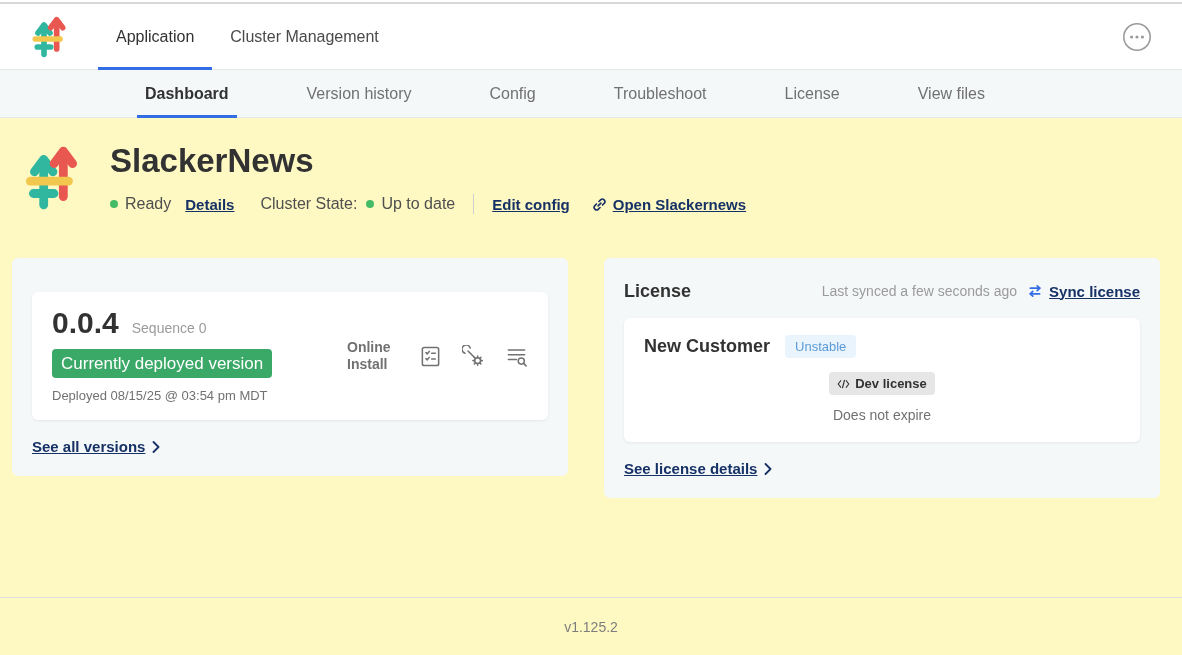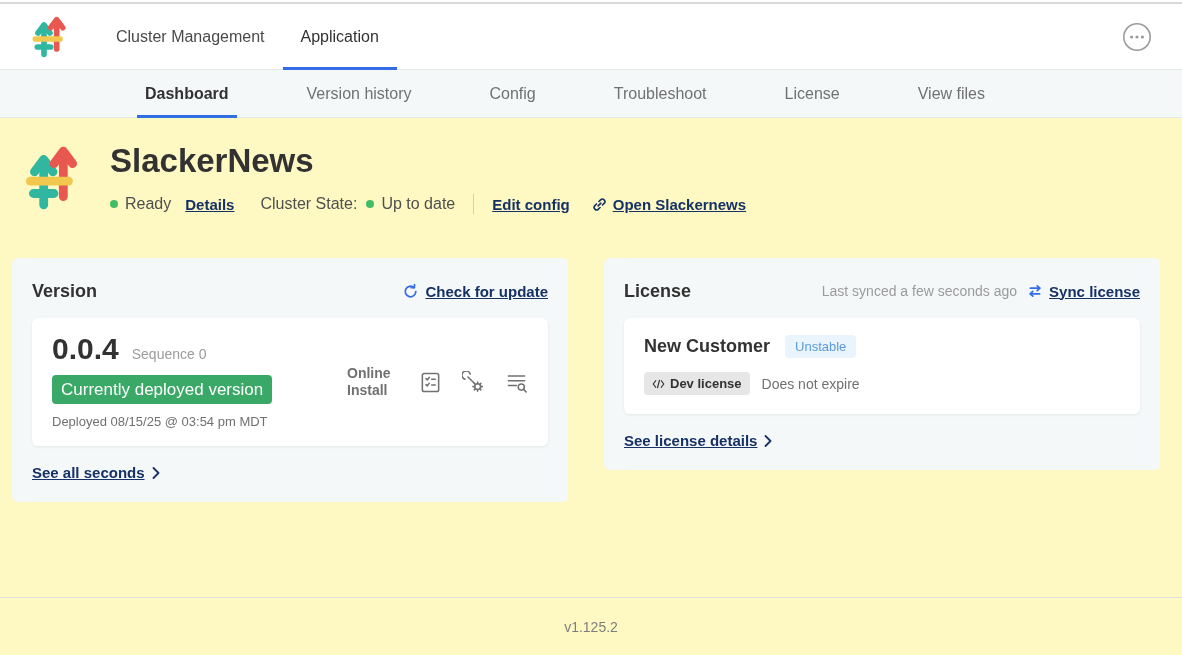--- a/index.html
+++ b/index.html
@@ -89,21 +89,21 @@
   .see-link { display:inline-flex; align-items:center; gap:7px; margin-top:18px;
     font-size:15px; color:#163166; font-weight:bold; cursor:pointer; text-decoration:none; }
   .see-link .lbl { text-decoration:underline; }
 
   .license-head-right { display:flex; align-items:center; gap:10px; }
   .synced { font-size:14px; color:#9b9b9b; }
   .license-inner { padding:17px 20px 19px; }
   .customer-row { display:flex; align-items:center; gap:15px; }
   .customer-name { font-size:18px; font-weight:bold; color:#323232; }
   .channel-badge { background:#eaf4fd; color:#5b9bd8; font-size:13px; padding:4px 10px; border-radius:4px; }
-  .license-meta { display:flex; align-items:center; gap:12px; margin-top:14px; }
+  .license-meta { display:flex; align-items:center; gap:12px; margin-top:14px;flex-direction:column; }
   .dev-badge { background:#e6e6e6; border-radius:4px; padding:4px 8px;
     display:inline-flex; align-items:center; gap:5px; font-size:13px; font-weight:bold; color:#323232; }
   .expiry { font-size:14px; color:#717171; }
 
   
   footer { height:58px; flex:none; background:#fef9c3; border-top:1px solid #dfdfdf;
     display:flex; align-items:center; justify-content:center; font-size:14px; color:#7d7d7d; }
 </style>
 </head>
 <body>
@@ -117,22 +117,22 @@
         <path d="M21 58 V18" stroke="#31b7a0" stroke-width="8.5"></path>
         <path d="M12 26 L21 14 L30 26" stroke="#31b7a0" stroke-width="8.5"></path>
         <path d="M40 50 V10" stroke="#e85750" stroke-width="8.5"></path>
         <path d="M31 18 L40 6 L49 18" stroke="#e85750" stroke-width="8.5"></path>
         <path d="M8 35 H45" stroke="#f2c74e" stroke-width="8.5"></path>
         <path d="M11 47 H31" stroke="#31b7a0" stroke-width="8.5"></path>
       </g>
     </svg>
   </div>
   <nav class="topnav-tabs">
+    <a class="topnav-tab active">Application</a>
     <a class="topnav-tab">Cluster Management</a>
-    <a class="topnav-tab active">Application</a>
   </nav>
   <button class="more-btn">
     <svg viewBox="0 0 30 30" width="30" height="30">
       <circle cx="15" cy="15" r="13.2" fill="none" stroke="#9b9b9b" stroke-width="1.6"></circle>
       <circle cx="9.6" cy="15" r="1.6" fill="#9b9b9b"></circle>
       <circle cx="15" cy="15" r="1.6" fill="#9b9b9b"></circle>
       <circle cx="20.4" cy="15" r="1.6" fill="#9b9b9b"></circle>
     </svg>
   </button>
 </header>
@@ -180,32 +180,20 @@
           </svg>
           <span class="lbl">Open Slackernews</span>
         </a>
       </div>
     </div>
   </div>
 
   <div class="cards">
 
     <section class="card">
-      <div class="card-head">
-        <h2 class="card-title">Version</h2>
-        <a class="link icon-link">
-          <svg viewBox="0 0 18 18" width="17" height="17">
-            <g fill="none" stroke="#326de6" stroke-width="1.8" stroke-linecap="round" stroke-linejoin="round">
-              <path d="M14.6 9 a5.6 5.6 0 1 1 -1.9 -4.2"></path>
-              <path d="M13.2 1.6 v3.4 h-3.4"></path>
-            </g>
-          </svg>
-          <span class="lbl">Check for update</span>
-        </a>
-      </div>
 
       <div class="inner-card version-inner">
         <div>
           <div class="version-row">
             <span class="version-number">0.0.4</span>
             <span class="sequence">Sequence 0</span>
           </div>
           <span class="green-badge">Currently deployed version</span>
           <p class="deployed">Deployed 08/15/25 @ 03:54 pm MDT</p>
         </div>
@@ -238,21 +226,21 @@
                 <path d="M3.5 5.2 h17 M3.5 10.2 h17 M3.5 15.2 h8.5"></path>
                 <circle cx="17" cy="16.8" r="3.2"></circle>
                 <path d="M19.4 19.2 L22 21.8"></path>
               </g>
             </svg>
           </button>
         </div>
       </div>
 
       <a class="see-link">
-        <span class="lbl">See all seconds</span>
+        <span class="lbl">See all versions</span>
         <svg viewBox="0 0 8 12" width="8" height="12">
           <path d="M1.5 1 L6.5 6 L1.5 11" fill="none" stroke="#163166" stroke-width="1.8" stroke-linecap="round" stroke-linejoin="round"></path>
         </svg>
       </a>
     </section>
 
     <section class="card">
       <div class="card-head">
         <h2 class="card-title">License</h2>
         <div class="license-head-right">

